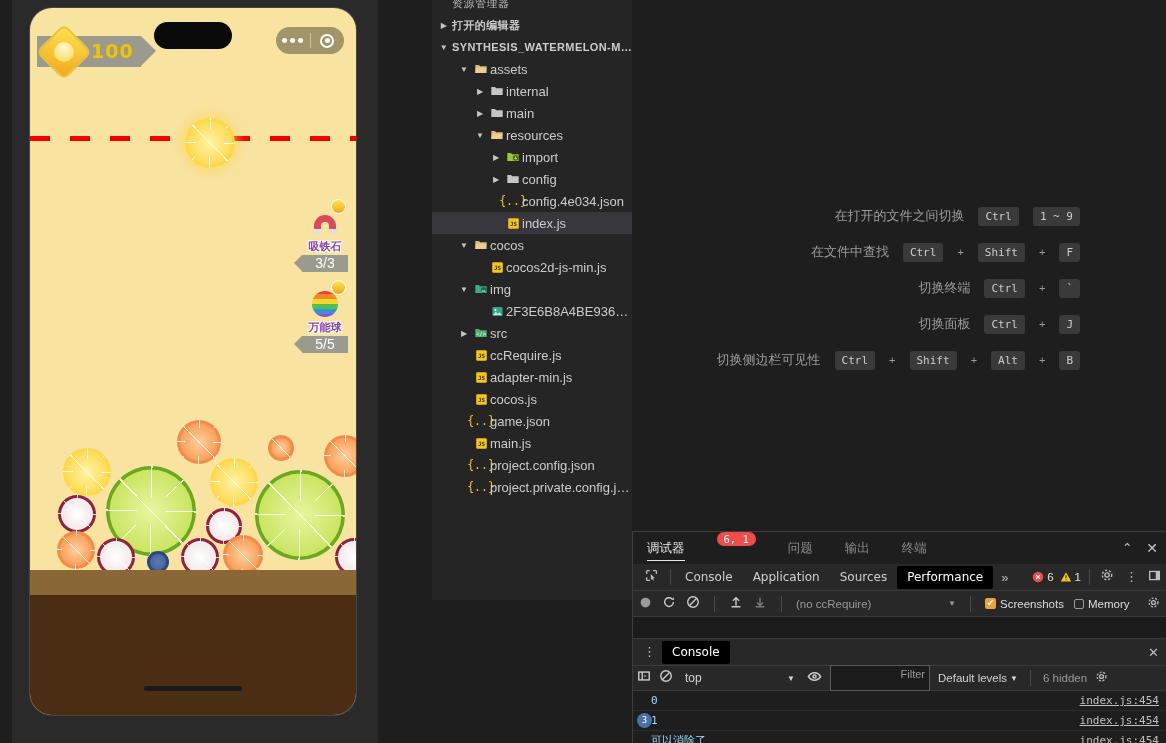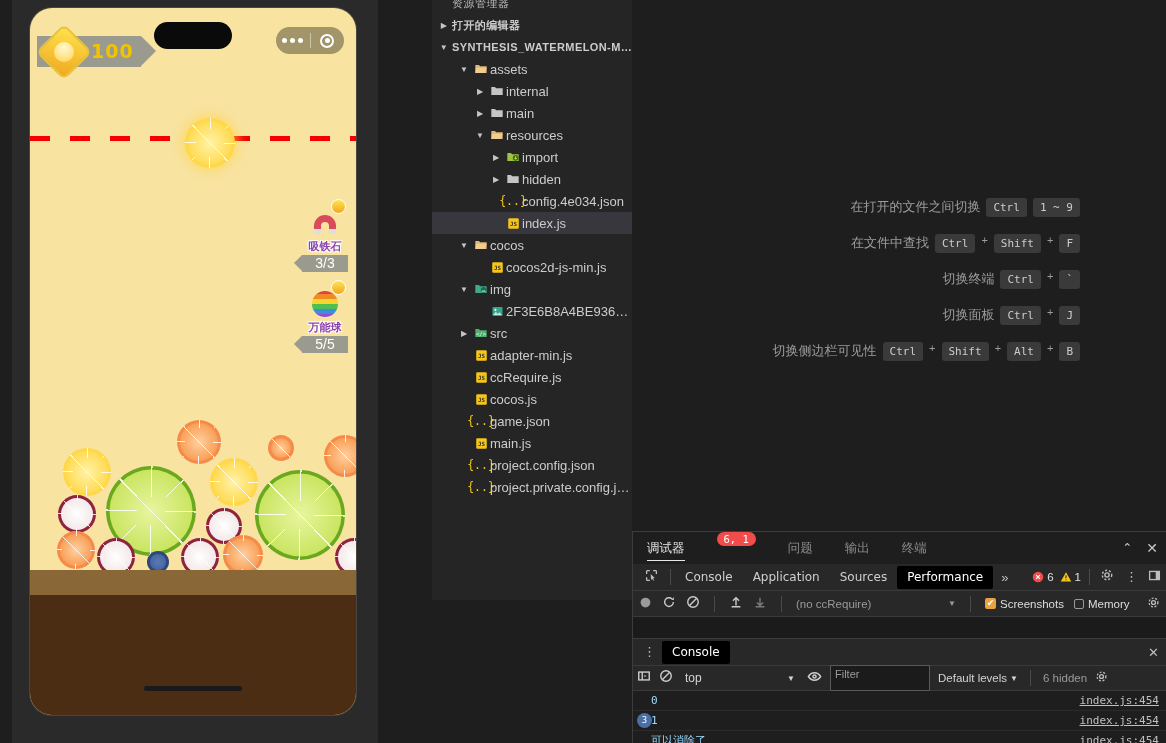--- a/index.html
+++ b/index.html
@@ -79,21 +79,21 @@
   .tree-row { position: relative; display: flex; align-items: center; height: 22px; font-size: 13px;
     color: #cccccc; white-space: nowrap; }
   .tree-row.selected { background: #37373d; }
   .tree-row.sectionhdr { font-size: 11px; font-weight: bold; letter-spacing: .4px; }
   .twisty { width: 16px; text-align: center; font-size: 8px; color: #c5c5c5; flex: none; }
   .fico { width: 18px; flex: none; display: flex; align-items: center; justify-content: center; }
   .lbl { overflow: hidden; text-overflow: ellipsis; }
 
   
   #hints { position: absolute; left: 700px; top: 198px; width: 380px; }
-  .hint-row { display: flex; align-items: flex-start; justify-content: flex-end; height: 36px; gap: 6px; }
+  .hint-row { display: flex; align-items: center; justify-content: flex-end; height: 36px; gap: 14px; }
   .hint-label { font-size: 13px; color: #9d9d9d; font-family: "DejaVu Sans", sans-serif; }
   .key { background: #3a3a3a; color: #cccccc; border-radius: 3px; font-size: 11px;
     padding: 3px 7px; font-family: "DejaVu Sans Mono", monospace; }
   .plus { font-size: 11px; color: #9d9d9d; }
 
   
   #devtools { position: absolute; left: 632px; top: 531px; width: 534px; height: 212px;
     background: #1e1e1e; border-top: 1px solid #3c3c3c; border-left: 1px solid #3c3c3c; }
   #panel-tabs { position: relative; display: flex; align-items: flex-start; height: 32px; padding-left: 14px; gap: 32px; }
   .ptab { font-size: 12.5px; color: #8c8c8c; position: relative; height: 32px; line-height: 32px;
@@ -112,21 +112,21 @@
   .dt-sep { width: 1px; height: 16px; background: #4a4a4a; margin: 0 4px; }
 
   #perf-bar { display: flex; align-items: center; height: 26px; background: #282828;
      border-bottom: 1px solid #3a3a3a; padding: 0 6px; gap: 10px; }
   #perf-empty { flex: 1; height: 100px; background: #1b1b1b; }
 
   #console-drawer { position: absolute; left: 0; bottom: 0; width: 534px; height: 105px;
      background: #1e1e1e; border-top: 1px solid #3c3c3c; }
   #cd-tabs { display: flex; align-items: center; height: 26px; background: #282828; padding-left: 4px; }
   #cd-filterbar { display: flex; align-items: center; height: 26px; background: #282828;
-     border-top: 1px solid #3a3a3a; border-bottom: 1px solid #3a3a3a; padding: 0 4px; gap: 8px; }
+     border-top: 1px solid #3a3a3a; border-bottom: 1px solid #3a3a3a; padding: 0 4px; gap: 8px; text-align: right; }
   .filter-input { background: #1b1b1b; border: 1px solid #5a5a5a; height: 26px; width: 100px;
      font-size: 11px; color: #9b9b9b; line-height: 16px; padding: 0 4px; }
   .sel-top { width: 118px; display: flex; align-items: center; justify-content: space-between;
      font-size: 12px; color: #d4d4d4; padding: 0 4px; }
   .log-row { position: relative; display: flex; align-items: center; height: 20px;
      border-bottom: 1px solid #2b2b2b; font-size: 11px; font-family: "DejaVu Sans Mono", monospace;
      color: #9cdcfe; padding-left: 18px; }
   .log-row .count { position:absolute; left: 4px; width: 15px; height: 15px; border-radius: 50%;
      background: #4a6fa5; color: #fff; font-size: 9px; text-align:center; line-height: 15px; }
   .log-src { position: absolute; right: 8px; color: #c0c0c0; text-decoration: underline;
@@ -340,21 +340,21 @@
           <span class="lbl">import</span>
         </div>
         <div class="tree-row">
           <span style="width:56px;flex:none;"></span>
           <span class="twisty">▶</span>
           <span class="fico">
             <svg width="14" height="14" viewBox="0 0 16 16">
               <path d="M1.5 3.5h4.2l1.2 1.4h7.6v7.6H1.5z" fill="#c5c5c5"></path>
             </svg>
           </span>
-          <span class="lbl">hidden</span>
+          <span class="lbl">config</span>
         </div>
         <div class="tree-row">
           <span style="width:56px;flex:none;"></span>
           <span class="twisty"></span>
           <span class="fico">
             <span style="color:#f5c518;font-size:11.5px;font-family:'DejaVu Sans Mono',monospace;">{..}</span>
           </span>
           <span class="lbl">config.4e034.json</span>
         </div>
         <div class="tree-row selected">
@@ -427,32 +427,32 @@
         </div>
         <div class="tree-row">
           <span style="width:24px;flex:none;"></span>
           <span class="twisty"></span>
           <span class="fico">
             <svg width="13" height="13" viewBox="0 0 16 16">
               <rect x="1.5" y="1.5" width="13" height="13" rx="1.5" fill="#f5c518"></rect>
               <text x="8" y="11.5" font-size="7" fill="#2b2b2b" text-anchor="middle" font-family="monospace" font-weight="bold">JS</text>
             </svg>
           </span>
-          <span class="lbl">adapter-min.js</span>
+          <span class="lbl">ccRequire.js</span>
         </div>
         <div class="tree-row">
           <span style="width:24px;flex:none;"></span>
           <span class="twisty"></span>
           <span class="fico">
             <svg width="13" height="13" viewBox="0 0 16 16">
               <rect x="1.5" y="1.5" width="13" height="13" rx="1.5" fill="#f5c518"></rect>
               <text x="8" y="11.5" font-size="7" fill="#2b2b2b" text-anchor="middle" font-family="monospace" font-weight="bold">JS</text>
             </svg>
           </span>
-          <span class="lbl">ccRequire.js</span>
+          <span class="lbl">adapter-min.js</span>
         </div>
         <div class="tree-row">
           <span style="width:24px;flex:none;"></span>
           <span class="twisty"></span>
           <span class="fico">
             <svg width="13" height="13" viewBox="0 0 16 16">
               <rect x="1.5" y="1.5" width="13" height="13" rx="1.5" fill="#f5c518"></rect>
               <text x="8" y="11.5" font-size="7" fill="#2b2b2b" text-anchor="middle" font-family="monospace" font-weight="bold">JS</text>
             </svg>
           </span>

